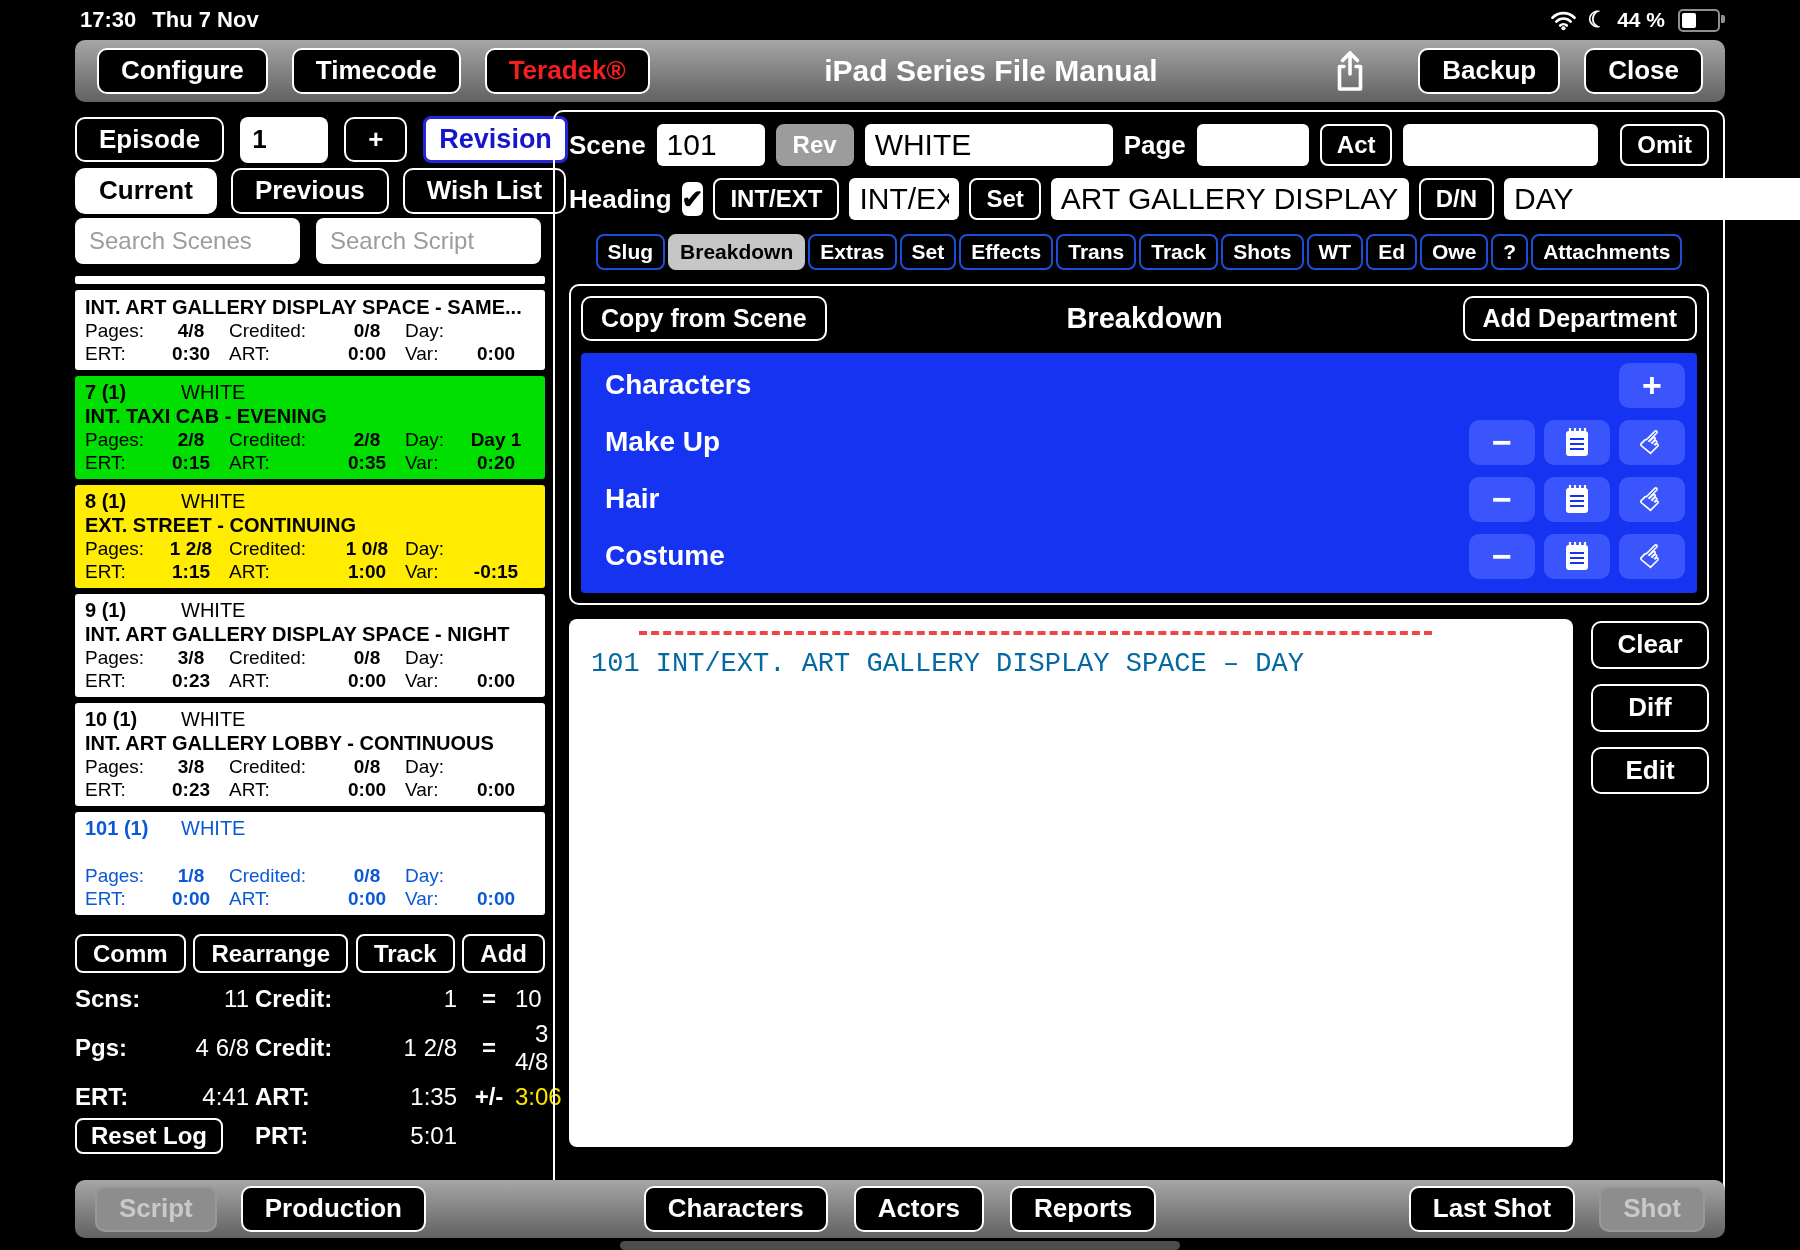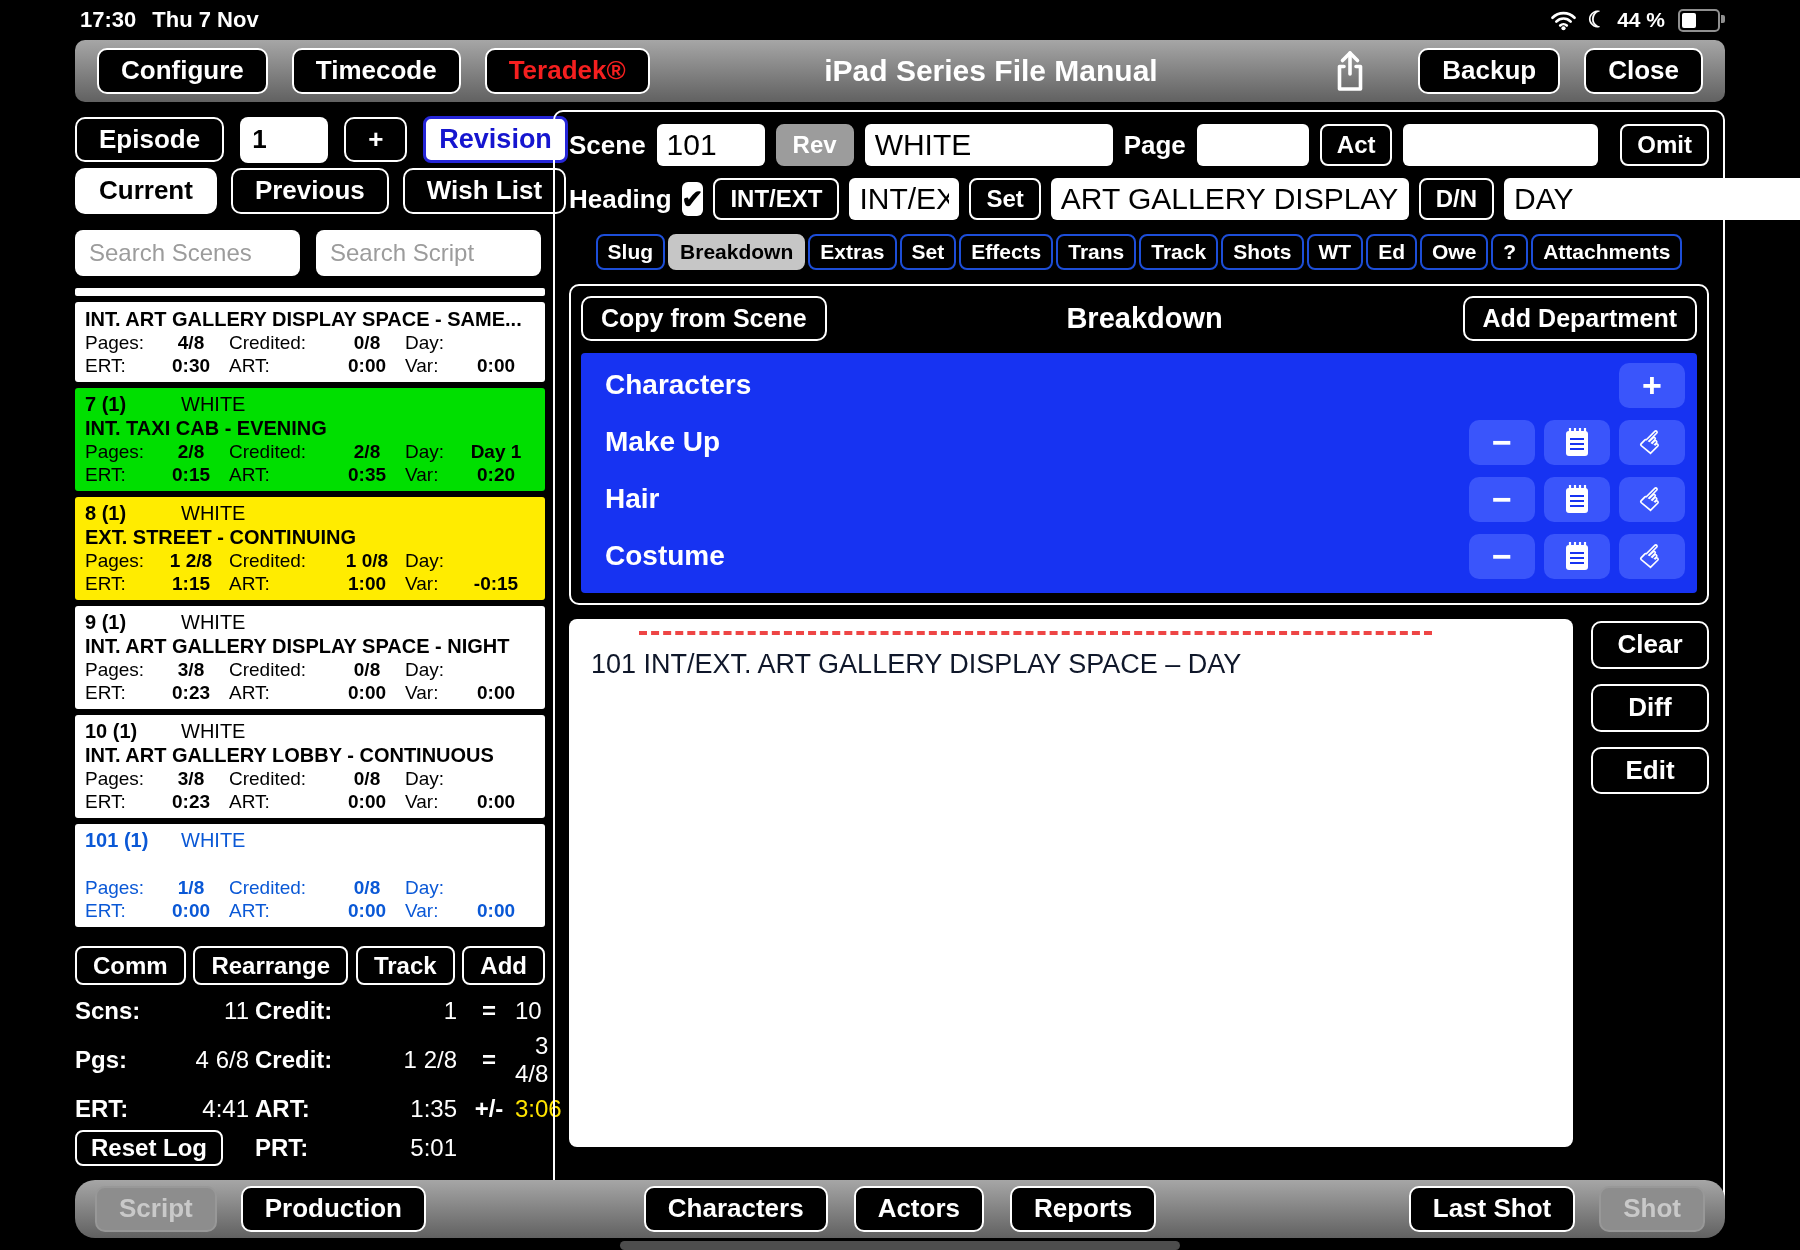--- a/index.html
+++ b/index.html
@@ -13,42 +13,42 @@
   .sb-right{display:flex;gap:10px;align-items:center;font-size:21px;}
   .battery{width:38px;height:19px;border:2px solid #8f8f8f;border-radius:5px;position:relative;margin-left:3px;}
   .battery .fill{position:absolute;left:2px;top:2px;bottom:2px;width:14px;background:#fff;border-radius:2px;}
   .battery .nub{position:absolute;right:-7px;top:4px;width:4px;height:8px;background:#8f8f8f;border-radius:0 2px 2px 0;}
   .moon{font-size:22px;line-height:1;}
 
   
   .top-bar,.bottom-bar{position:absolute;left:75px;width:1650px;background:linear-gradient(180deg,#a6a6a6,#616161);
               border-radius:10px;display:flex;align-items:center;box-sizing:border-box;}
   .top-bar{top:40px;height:62px;padding:0 22px;gap:24px;}
-  .bottom-bar{top:1180px;height:58px;padding:0 20px;border-radius:20px;}
+  .bottom-bar{top:1180px;height:58px;padding:0 20px;}
   .btn{background:#000;border:2.5px solid #fff;border-radius:10px;color:#fff;font-weight:bold;
        font-size:26px;padding:6px 22px;font-family:inherit;white-space:nowrap;cursor:default;line-height:1.15;}
   .btn.red{color:#f51f1f;}
   .btn.gray{background:#9c9c9c;border-color:#9c9c9c;}
   .btn.disabled{background:#8d8d8d;border-color:#989898;color:#c9c9c9;}
   .top-title{flex:1;text-align:center;color:#fff;font-size:30px;font-weight:bold;}
   .share-wrap{margin-right:26px;}
   .bb-left,.bb-right{flex:1;display:flex;gap:24px;align-items:center;}
   .bb-right{justify-content:flex-end;}
   .bb-center{display:flex;gap:26px;align-items:center;}
 
   
   .left-panel{position:absolute;left:75px;top:110px;width:470px;height:1064px;}
   .ep-row{display:flex;align-items:center;gap:16px;margin-top:6px;}
   .ep-num{width:88px;height:46px;border:none;border-radius:8px;background:#fff;font-size:26px;font-weight:bold;
           padding:0 12px;box-sizing:border-box;font-family:inherit;}
   .rev-btn{margin-left:auto;background:#fff;color:#1515cf;border:3px solid #2626d8;border-radius:8px;
            font-size:27px;font-weight:bold;padding:5px 13px;font-family:inherit;}
   .view-row{display:flex;gap:14px;margin-top:5px;}
   .btn.on{background:#fff;color:#000;border-color:#fff;}
-  .search-row{display:flex;gap:16px;margin-top:16px;}
+  .search-row{display:flex;gap:16px;margin-top:4px;}
   .search{width:225px;height:46px;border:none;border-radius:8px;background:#fff;font-size:24px;padding:0 14px;
           box-sizing:border-box;color:#000;font-family:inherit;}
   .search::placeholder{color:#9c9c9c;}
 
   .scene-list{margin-top:12px;height:648px;display:flex;flex-direction:column;gap:6px;overflow:hidden;}
   .scene-strip{height:8px;background:#fff;border-radius:2px;flex:none;}
   .scene-item{background:#fff;border-radius:3px;padding:5px 10px;color:#000;flex:none;}
   .scene-item.green{background:#00df00;}
   .scene-item.yellow{background:#ffec00;}
   .scene-item.sel{color:#0a58d6;}
@@ -98,21 +98,21 @@
   .dept-icons{margin-left:auto;display:flex;gap:9px;padding-right:2px;}
   .icon-btn{width:66px;height:45px;background:#3a55fb;border:none;border-radius:10px;color:#fff;
             display:flex;align-items:center;justify-content:center;font-family:inherit;}
   .glyph{font-size:34px;font-weight:bold;line-height:1;}
   .glyph.hand{display:inline-block;transform:rotate(-45deg);font-size:30px;}
 
   .script-area{position:relative;margin-top:14px;height:528px;}
   .script-page{position:absolute;left:0;top:0;right:136px;bottom:0;background:#fff;border-radius:8px;
                padding-top:12px;box-sizing:border-box;overflow:hidden;}
   .dash-line{margin-left:7%;width:79%;border-top:4px dashed #ee4545;}
-  .script-text{font-family:Liberation Sans, sans-serif;font-size:27px;color:#0f172a;
+  .script-text{font-family:Liberation Mono, monospace;font-size:27px;color:#0369a1;
                margin:14px 0 12px 22px;white-space:nowrap;}
   .script-btns{position:absolute;right:0;top:2px;width:118px;display:flex;flex-direction:column;gap:15px;}
   .script-btns .btn{font-size:26px;padding:7px 0;text-align:center;}
 
   .home-bar{position:absolute;left:620px;top:1241px;width:560px;height:9px;background:#4d4d4d;border-radius:5px;}
   svg{display:block;}
 </style>
 </head>
 <body>
 

